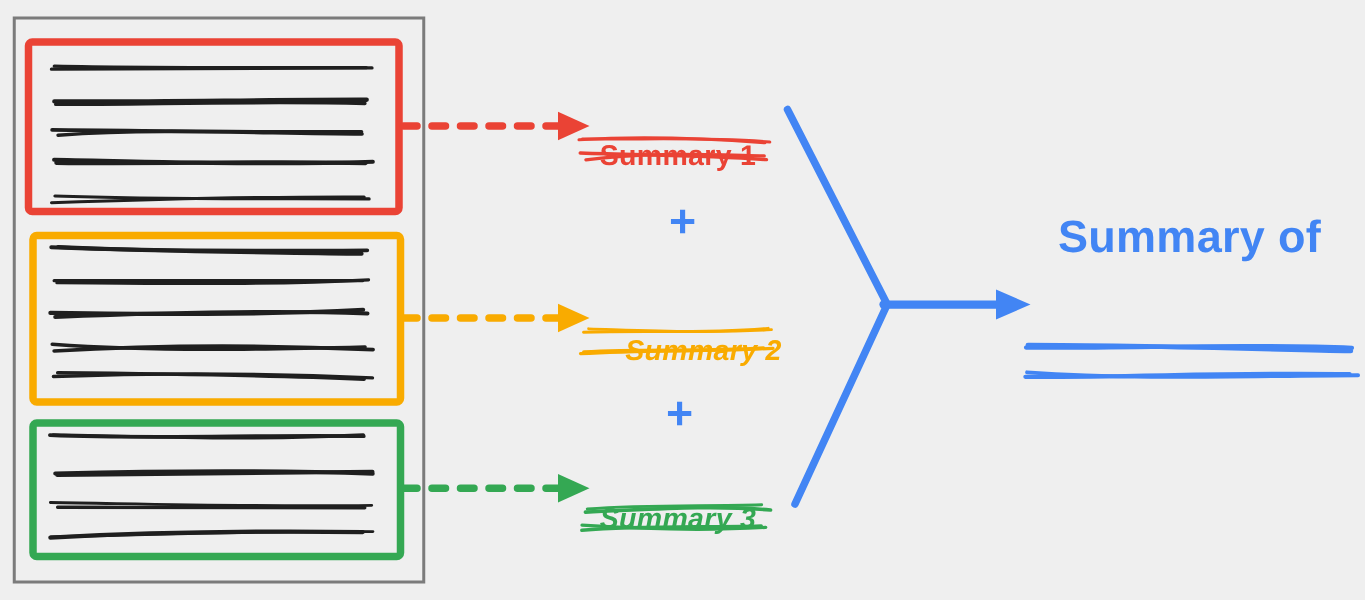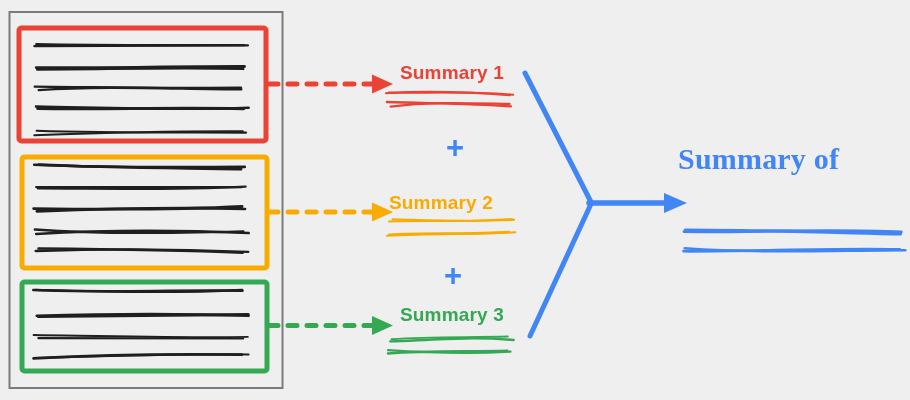--- a/index.html
+++ b/index.html
@@ -19,45 +19,46 @@
     top: 0;
   }
   .lbl {
     position: absolute;
     width: 120px;
     text-align: center;
     font-size: 19px;
     font-weight: 600;
     letter-spacing: 0.2px;
     white-space: nowrap;
+    margin-top: 32px;
   }
   #lbl-s1 { left: 392px; top: 62px; }
-  #lbl-s2 { left: 381px; top: 192px; }
+  #lbl-s2 { left: 409px; top: 192px; font-style: italic; }
   #lbl-s3 { left: 392px; top: 304px; }
   .plus {
     position: absolute;
     width: 40px;
     height: 34px;
     line-height: 34px;
     text-align: center;
     font-size: 31px;
     font-weight: 700;
   }
   #plus-1 { left: 435px; top: 131px; }
   #plus-2 { left: 433px; top: 259px; }
   #result {
     position: absolute;
     left: 678px;
     top: 140px;
     width: 230px;
+    text-align: center;
     font-size: 30px;
     font-weight: 700;
     line-height: 38px;
     letter-spacing: 0.2px;
-    font-family: Liberation Serif, serif;
   }
 </style>
 </head>
 <body>
 
 <div id="canvas" style="background: rgb(239, 239, 239);">
   <svg id="art" width="910" height="400" viewBox="0 0 910 400">
       <g>
         <rect x="9.5" y="12" width="273" height="376" fill="none" stroke="#7b7b7b" stroke-width="2"></rect>
       </g>
@@ -137,21 +138,21 @@
       <g>
         <path d="M 684.0 231.7 C 755.7 232.4, 827.4 228.8, 901.3 231.9" stroke="#4285f4" stroke-width="2.83" fill="none" stroke-linecap="round"></path>
         <path d="M 685.3 230.1 C 756.3 230.2, 827.3 232.3, 900.5 233.9" stroke="#4285f4" stroke-width="3.26" fill="none" stroke-linecap="round"></path>
         <path d="M 683.6 251.2 C 754.9 251.5, 826.2 248.1, 899.7 249.5" stroke="#4285f4" stroke-width="2.84" fill="none" stroke-linecap="round"></path>
         <path d="M 684.7 248.2 C 757.5 253.4, 830.3 250.5, 905.4 250.2" stroke="#4285f4" stroke-width="2.57" fill="none" stroke-linecap="round"></path>
       </g>
     </svg>
 
   <div class="lbl" id="lbl-s1" style="color: rgb(234, 67, 53);">Summary 1</div>
   <div class="lbl" id="lbl-s2" style="color: rgb(249, 171, 0);">Summary 2</div>
-  <div class="lbl" id="lbl-s3" style="color: rgb(52, 168, 83);">Summary 3</div>
+  <div class="lbl" id="lbl-s3" style="color: rgb(52, 168, 83); font-style: italic;">Summary 3</div>
 
   <div class="plus" id="plus-1" style="color: rgb(66, 133, 244);">+</div>
   <div class="plus" id="plus-2" style="color: rgb(66, 133, 244);">+</div>
 
   <div id="result" style="color: rgb(66, 133, 244);">
     <div>Summary of</div>
   </div>
 </div>
 
 </body></html>

